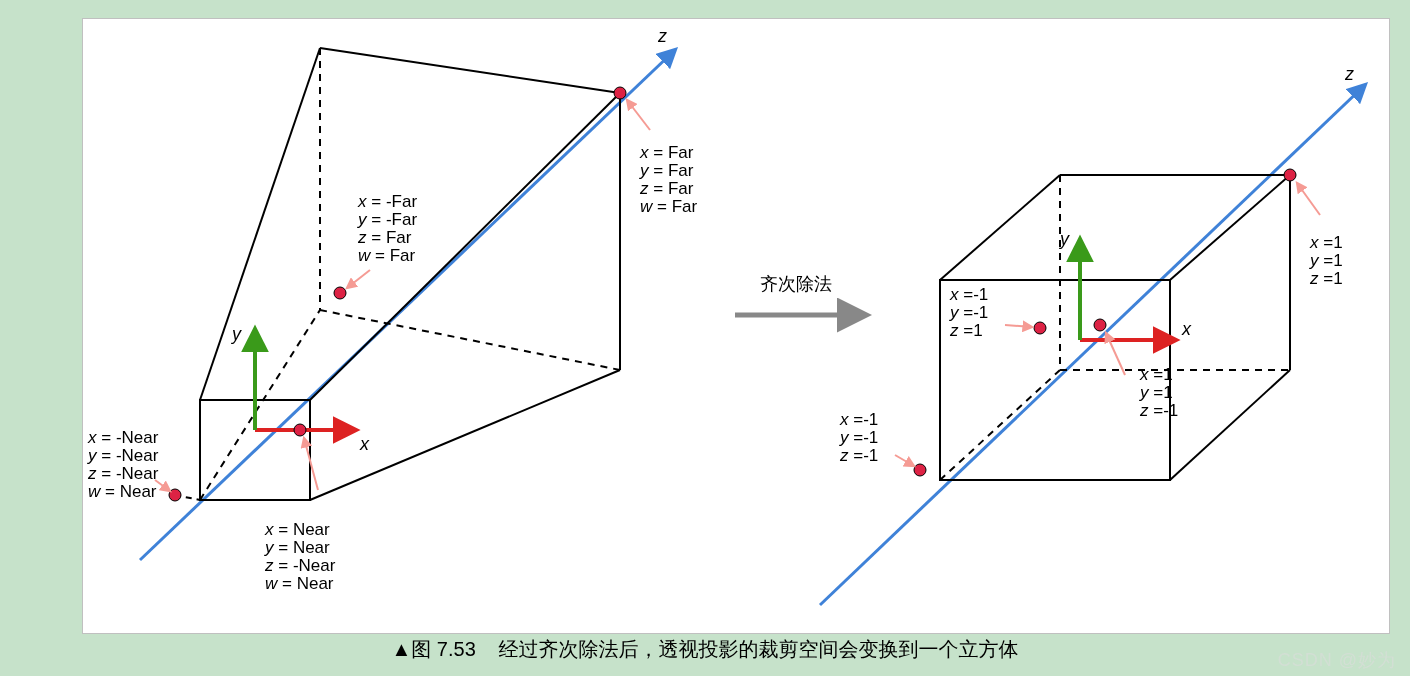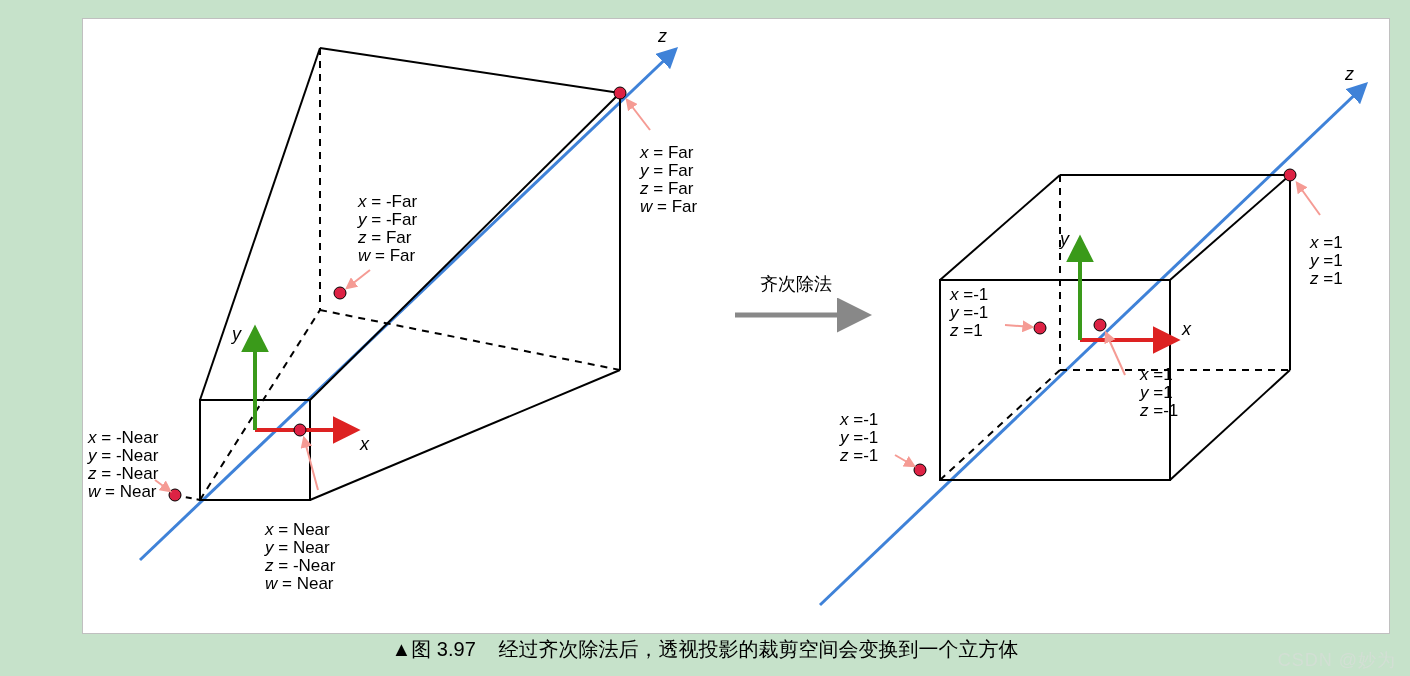--- a/index.html
+++ b/index.html
@@ -145,18 +145,18 @@
       <text class="lbl" x="950" y="318"><tspan class="ital">y</tspan><tspan> =</tspan><tspan>-1</tspan></text>
       <text class="lbl" x="950" y="336"><tspan class="ital">z</tspan><tspan> =</tspan><tspan>1</tspan></text>
 
       <text class="lbl" x="1310" y="248"><tspan class="ital">x</tspan><tspan> =</tspan><tspan>1</tspan></text>
       <text class="lbl" x="1310" y="266"><tspan class="ital">y</tspan><tspan> =</tspan><tspan>1</tspan></text>
       <text class="lbl" x="1310" y="284"><tspan class="ital">z</tspan><tspan> =</tspan><tspan>1</tspan></text>
     </g>
   </svg>
 
   <div class="caption">
-    <span class="tri">▲图 3.97</span>&nbsp;&nbsp;
+    <span class="tri">▲图 7.53</span>&nbsp;&nbsp;
     <span>经过齐次除法后，透视投影的裁剪空间会变换到一个立方体</span>
   </div>
 
   <div class="watermark">CSDN @妙为</div>
 </div>
 
 </body></html>

